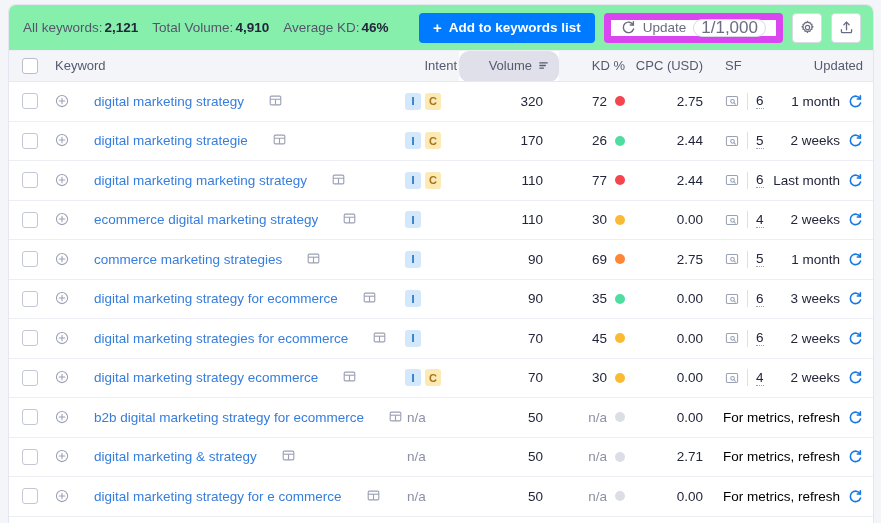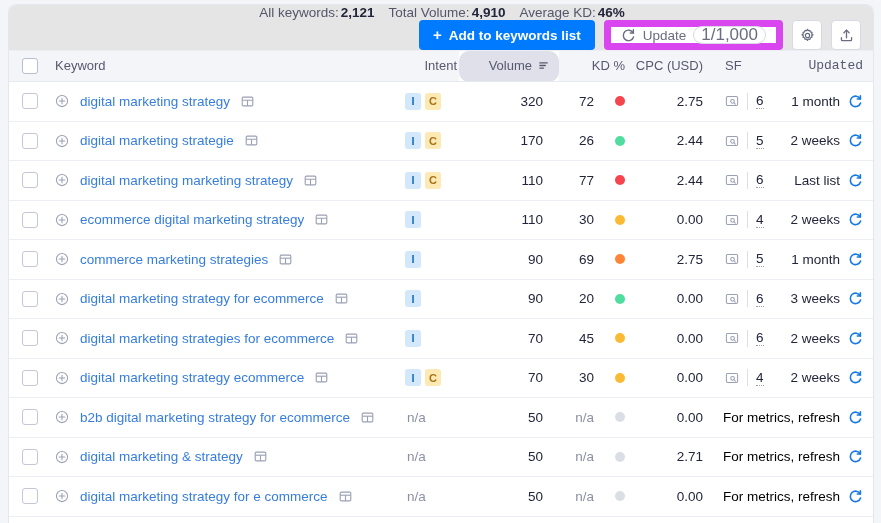--- a/index.html
+++ b/index.html
@@ -27,22 +27,21 @@
     border-radius: 8px 8px 0 0;
     overflow: hidden;
   }
 
   
   .toolbar {
     height: 45px;
     display: flex;
     align-items: center;
     padding: 0 12px 0 14px;
-    background: #e5e5e5;
-    flex-direction: column;
+    background: #86efac;
   }
   .summary {
     display: flex;
     align-items: baseline;
     gap: 14px;
     font-size: 13.5px;
     color: #4a4a5f;
     white-space: nowrap;
   }
   .summary .stat { color: #55556b; }
@@ -166,22 +165,22 @@
     border-radius: 3px;
     background: #fff;
     display: inline-block;
     vertical-align: middle;
     cursor: pointer;
   }
   thead .checkbox { border-color: #b9bdcc; }
 
   .kw-cell {
     display: flex;
-    align-items: center;
-    gap: 11px;
+    align-items: flex-start;
+    gap: 25px;
     padding-left: 4px;
   }
   .add-ic { color: #9aa0b4; flex: none; cursor: pointer; }
   .kw-link {
     color: #367ddd;
     font-size: 13.5px;
     text-decoration: none;
     cursor: pointer;
     overflow: hidden;
     text-overflow: ellipsis;
@@ -202,21 +201,21 @@
   .badge-i { background: #d3e8fb; color: #1b6fc4; }
   .badge-c { background: #fce9b4; color: #a4731a; }
   .na-text { color: #8c90a4; font-size: 13.5px; padding-left: 2px; }
 
   .vol-val { padding-right: 16px; }
 
   .kd-cell {
     display: flex;
     align-items: center;
     justify-content: flex-end;
-    gap: 21px;
+    gap: 8px;
     padding-right: 16px;
   }
   .dot { width: 10px; height: 10px; border-radius: 50%; flex: none; }
   .kd-na { color: #8c90a4; }
 
   .sf-cell {
     display: flex;
     align-items: center;
     gap: 8px;
     padding-left: 6px;
@@ -342,21 +341,21 @@
             <div class="th-inner th-r" style="padding-right:16px;">
               <span>CPC (USD)</span>
             </div>
           </th>
           <th>
             <div class="th-inner th-l" style="padding-left:6px;">
               <span>SF</span>
             </div>
           </th>
           <th>
-            <div class="th-inner th-r" style="padding-right:12px;font-family:Liberation Mono, monospace;">
+            <div class="th-inner th-r" style="padding-right:12px;">
               <span>Updated</span>
             </div>
           </th>
         </tr>
       </thead>
       <tbody id="tbody">
           <tr>
             <td class="c-chk">
        <span class="checkbox"></span>
      </td>
@@ -534,21 +533,21 @@
                     <circle cx="8.6" cy="8.4" r="2.1"></circle>
                     <path d="M10.2 10l1.6 1.6" stroke-linecap="round"></path>
                   </svg>
                 </span>
                 <span class="sf-sep"></span>
                 <span class="sf-num">6</span>
               </div>
      </td>
      <td class="c-upd">
        <div class="upd-cell">
-         <span class="upd-text">Last list</span>
+         <span class="upd-text">Last month</span>
          <span class="refresh-ic">
                   <svg width="15" height="15" viewBox="0 0 16 16" fill="none" stroke="currentColor" stroke-width="1.7" stroke-linecap="round">
                     <path d="M13 5.2A5.6 5.6 0 1 0 13.4 9.6"></path>
                     <path d="M13.2 1.9v3.4h-3.3"></path>
                   </svg>
                 </span>
        </div>
      </td>
           </tr>
           <tr>
@@ -704,21 +703,21 @@
      <td class="c-intent">
        <div class="intent-wrap">
                 <span class="badge badge-i">I</span>
               </div>
      </td>
      <td class="c-vol">
        <div class="vol-val">90</div>
      </td>
      <td class="c-kd">
        <div class="kd-cell">
-                <span>20</span>
+                <span>35</span>
                 <span class="dot" style="background:#4fdda0"></span>
               </div>
      </td>
      <td class="c-cpc pad-r16">
        <div>0.00</div>
      </td>
      <td class="c-sf">
        <div class="sf-cell">
                 <span class="serp-ic">
                   <svg width="14" height="14" viewBox="0 0 16 16" fill="none" stroke="currentColor" stroke-width="1.2">

